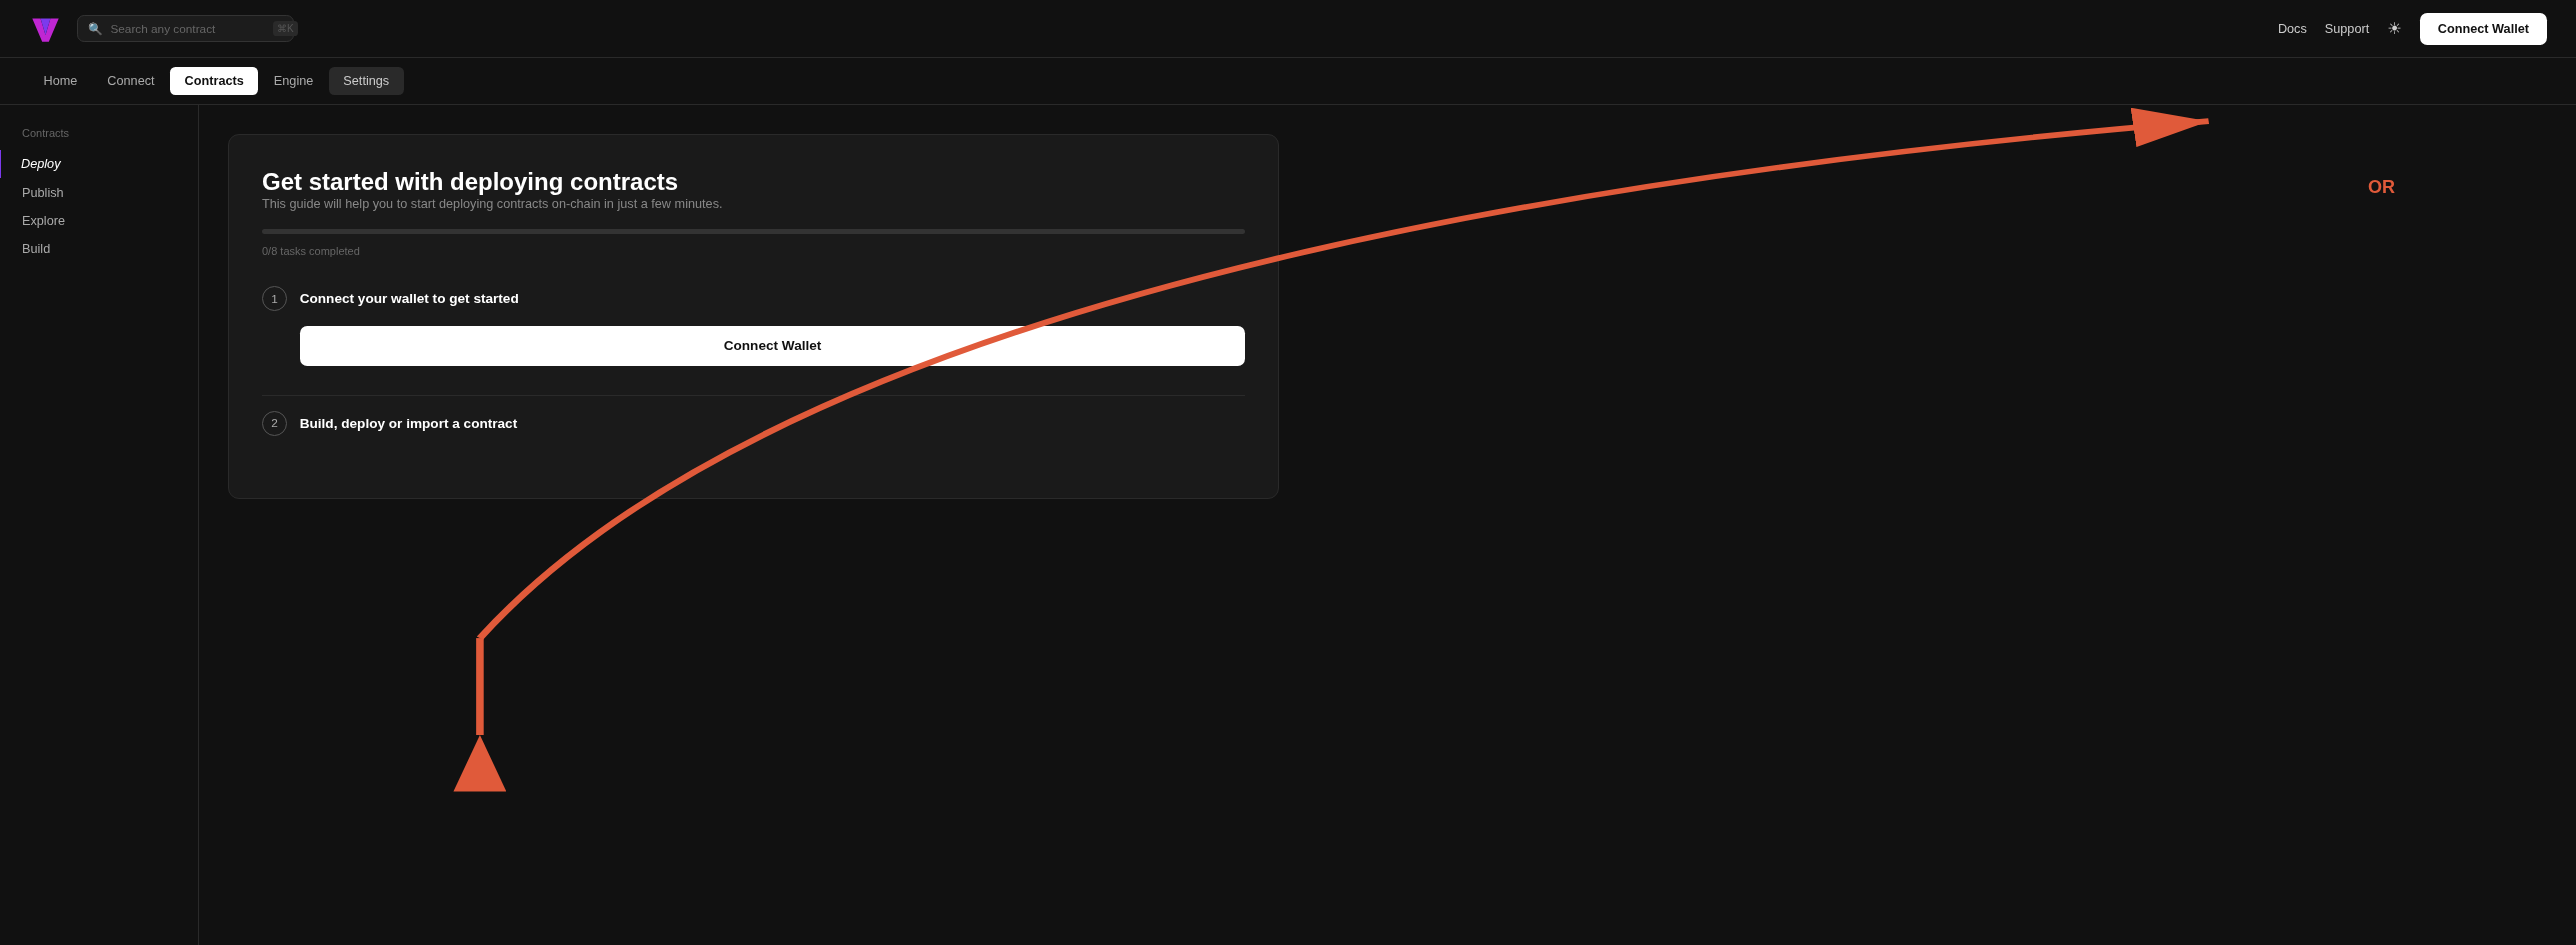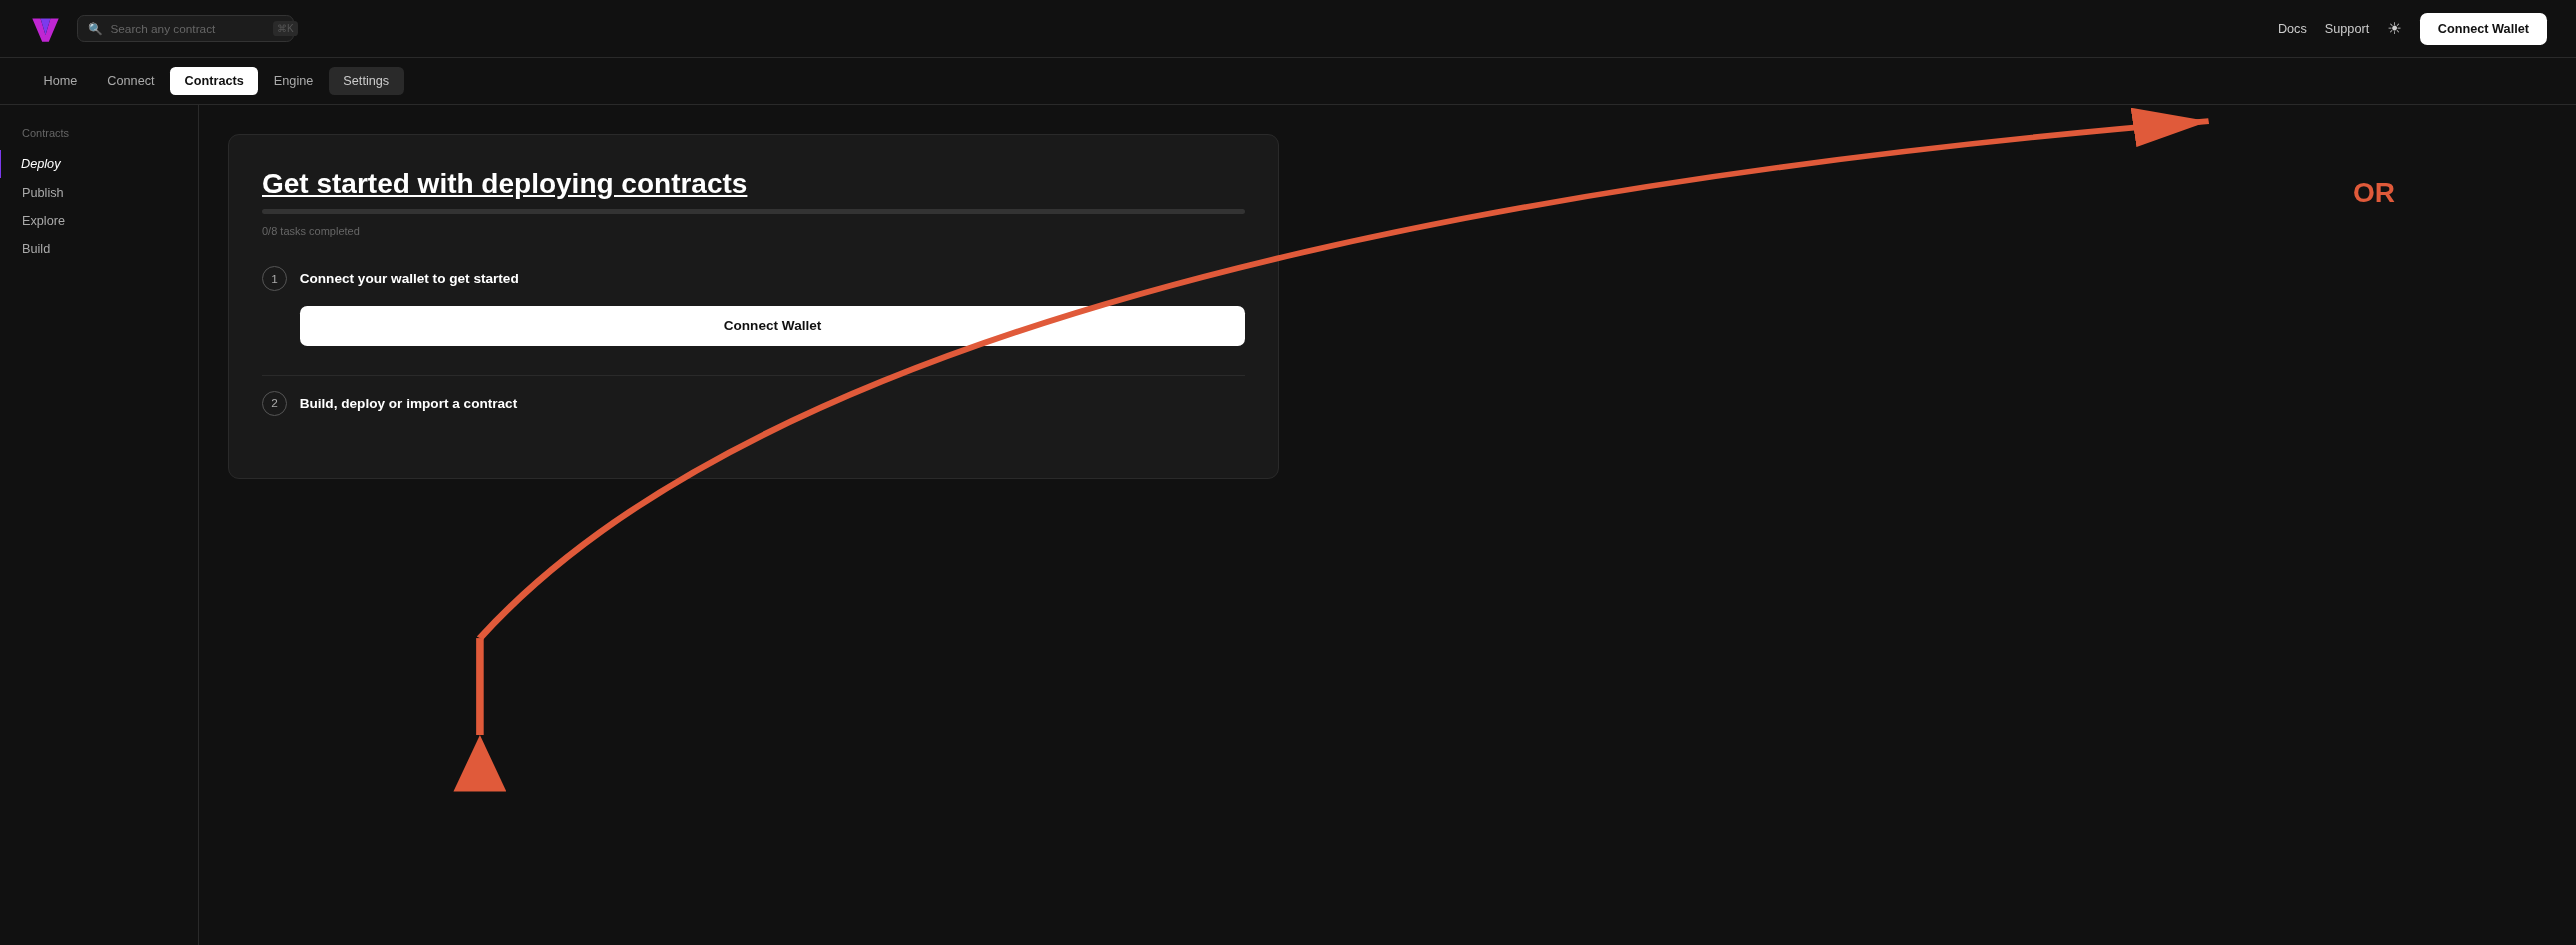--- a/index.html
+++ b/index.html
@@ -179,21 +179,21 @@
       flex: 1;
       padding: 29px;
       position: relative;
     }
 
     
     .or-label {
       position: absolute;
       top: 72px;
       right: 181px;
-      font-size: 28px;
+      font-size: 18px;
       font-weight: 700;
       color: #e05a3a;
       z-index: 10;
     }
 
     
     .arrow-overlay {
       position: absolute;
       top: 0;
       left: 0;
@@ -207,25 +207,24 @@
     .deploy-card {
       background: #1a1a1a;
       border: 0.9px solid #2a2a2a;
       border-radius: 11px;
       padding: 33px;
       max-width: 1051px;
       position: relative;
     }
 
     .card-title {
-      font-size: 28px;
+      font-size: 24px;
       font-weight: 600;
       color: #ffffff;
-      margin-bottom: 9px;
-      text-decoration: underline;
+      margin-bottom: 1px;
     }
 
     .card-desc {
       font-size: 12.7px;
       color: #888;
       margin-bottom: 18px;
     }
 
     .progress-bar-bg {
       background: #333;
@@ -364,20 +363,21 @@
         </marker>
       </defs>
 
       <path d="M 130 330 Q 300 80 930 10" stroke="#e05a3a" stroke-width="3.5" fill="none" marker-end="url(#arrowhead-up)"></path>
 
       <path d="M 130 330 L 130 390" stroke="#e05a3a" stroke-width="3.5" fill="none" marker-end="url(#arrowhead-down)"></path>
     </svg>
 
     <div class="deploy-card">
       <div class="card-title">Get started with deploying contracts</div>
+      <div class="card-desc">This guide will help you to start deploying contracts on-chain in just a few minutes.</div>
       <div class="progress-bar-bg">
         <div class="progress-bar-fill"></div>
       </div>
       <div class="tasks-label">0/8 tasks completed</div>
 
       <div class="task-item">
         <div class="task-header">
           <div class="task-number">1</div>
           <div class="task-title">Connect your wallet to get started</div>
         </div>

